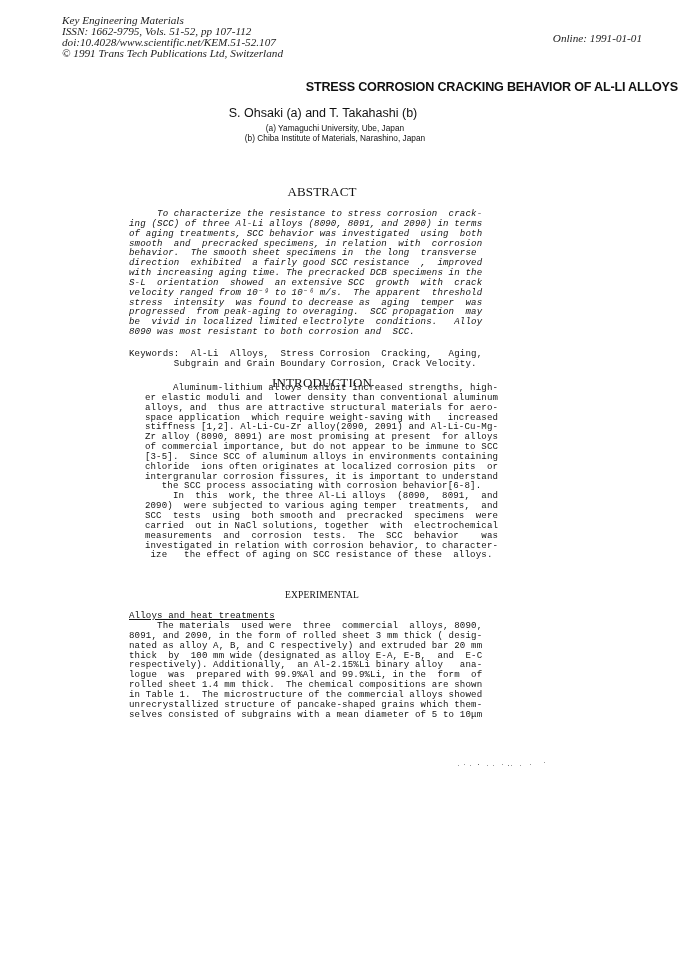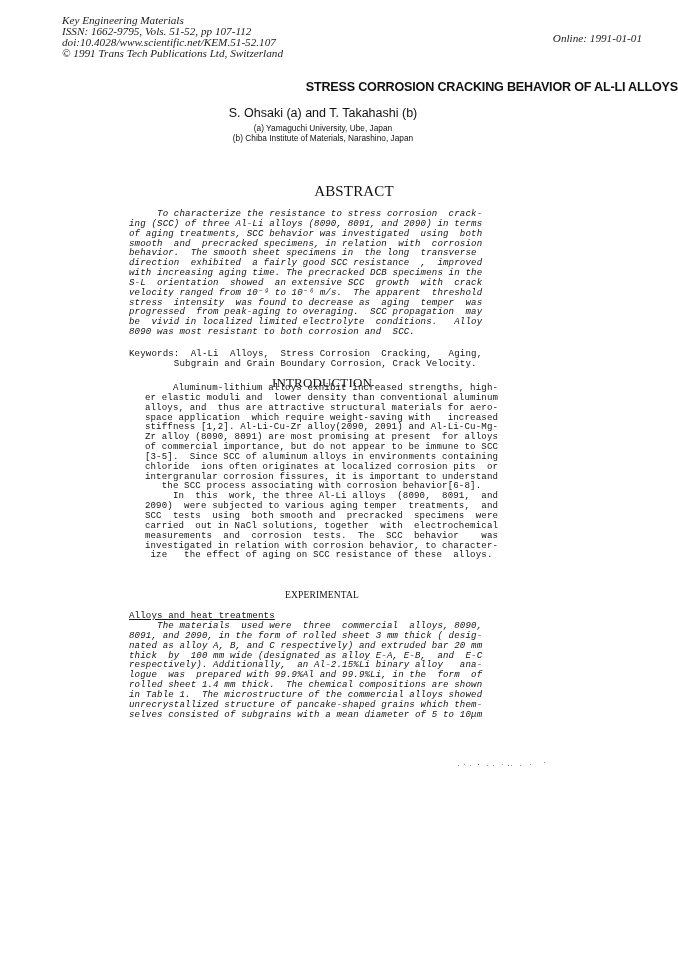--- a/index.html
+++ b/index.html
@@ -2,54 +2,54 @@
 <html><head>
 <meta charset="utf-8">
 <style>
   html, body { margin: 0; padding: 0; background: #ffffff; }
   body { width: 678px; height: 959px; position: relative; overflow: hidden; color: #111; }
   .hdr { position: absolute; left: 62px; top: 15px; font-family: "Liberation Serif", serif; font-style: italic; font-size: 11.2px; line-height: 11px; color: #222; }
   .hdr div { white-space: nowrap; }
   .online { position: absolute; right: 36px; top: 33px; font-family: "Liberation Serif", serif; font-style: italic; font-size: 11.2px; line-height: 11px; color: #222; }
   .title { position: absolute; left: 0; width: 678px; top: 80px; text-align: right; font-family: "Liberation Sans", sans-serif; font-weight: bold; font-size: 12.6px; letter-spacing: -0.2px; }
   .authors { position: absolute; left: 0; width: 646px; top: 106px; text-align: center; font-family: "Liberation Sans", sans-serif; font-size: 12.5px; }
-  .aff { position: absolute; left: 0; width: 646px; text-align: center; font-family: "Liberation Sans", sans-serif; font-size: 8.3px; }
+  .aff { position: absolute; left: 12px; width: 646px; text-align: center; font-family: "Liberation Sans", sans-serif; font-size: 8.3px; }
   .aff1 { top: 123px; }
   .aff2 { top: 133px; }
   .mono { font-family: "Liberation Mono", monospace; font-size: 9.1px; line-height: 9.85px; letter-spacing: 0.15px; }
   .sect { position: absolute; left: 0; width: 644px; text-align: center; font-family: Liberation Serif, serif; font-size: 13px; }
   .block { position: absolute; left: 129px; width: 385px; white-space: pre; }
   .abs-head { top: 187px; }
   .abstract { top: 209px; font-style: italic; }
   .keywords { top: 349px; }
   .intro-head { top: 378px; }
   .intro { top: 383px; text-align: center; }
   .exp-head { top: 591px; }
   .subhead { position: absolute; left: 129px; top: 611px; text-decoration: underline; white-space: pre; }
-  .exp-body { top: 621px; font-style: italic; }
+  .exp-body { top: 621px; }
   .smudge { position: absolute; left: 458px; top: 765px; width: 90px; height: 2px; }
   .smudge span { position: absolute; top: 0; width: 1px; height: 1px; background: #999; }
 </style>
 </head>
 <body>
 
 <div class="hdr">
   <div>Key Engineering Materials</div>
   <div>ISSN: 1662-9795, Vols. 51-52, pp 107-112</div>
   <div>doi:10.4028/www.scientific.net/KEM.51-52.107</div>
   <div>© 1991 Trans Tech Publications Ltd, Switzerland</div>
 </div>
 <div class="online">Online: 1991-01-01</div>
 
 <div class="title">STRESS CORROSION CRACKING BEHAVIOR OF AL-LI ALLOYS</div>
 <div class="authors">S. Ohsaki (a) and T. Takahashi (b)</div>
 <div class="aff aff1">(a) Yamaguchi University, Ube, Japan</div>
 <div class="aff aff2">(b) Chiba Institute of Materials, Narashino, Japan</div>
 
-<div class="sect abs-head mono" style="font-family:'Liberation Serif',serif;font-size:15px;padding-left:32px;">ABSTRACT</div>
+<div class="sect abs-head mono" style="font-family:'Liberation Serif',serif;font-size:13px;">ABSTRACT</div>
 <div class="block abstract mono"><div>     To characterize the resistance to stress corrosion  crack-</div><div>ing (SCC) of three Al-Li alloys (8090, 8091, and 2090) in terms</div><div>of aging treatments, SCC behavior was investigated  using  both</div><div>smooth  and  precracked specimens, in relation  with  corrosion</div><div>behavior.  The smooth sheet specimens in  the long  transverse</div><div>direction  exhibited  a fairly good SCC resistance  ,  improved</div><div>with increasing aging time. The precracked DCB specimens in the</div><div>S-L  orientation  showed  an extensive SCC  growth  with  crack</div><div>velocity ranged from 10⁻⁹ to 10⁻⁶ m/s.  The apparent  threshold</div><div>stress  intensity  was found to decrease as  aging  temper  was</div><div>progressed  from peak-aging to overaging.  SCC propagation  may</div><div>be  vivid in localized limited electrolyte  conditions.   Alloy</div><div>8090 was most resistant to both corrosion and  SCC.</div></div>
 
 <div class="block keywords mono"><div>Keywords:  Al-Li  Alloys,  Stress Corrosion  Cracking,   Aging,</div><div>        Subgrain and Grain Boundary Corrosion, Crack Velocity.</div></div>
 
 <div class="sect intro-head mono">INTRODUCTION</div>
 <div class="block intro mono"><div>     Aluminum-lithium alloys exhibit increased strengths, high-</div><div>er elastic moduli and  lower density than conventional aluminum</div><div>alloys, and  thus are attractive structural materials for aero-</div><div>space application  which require weight-saving with   increased</div><div>stiffness [1,2]. Al-Li-Cu-Zr alloy(2090, 2091) and Al-Li-Cu-Mg-</div><div>Zr alloy (8090, 8091) are most promising at present  for alloys</div><div>of commercial importance, but do not appear to be immune to SCC</div><div>[3-5].  Since SCC of aluminum alloys in environments containing</div><div>chloride  ions often originates at localized corrosion pits  or</div><div>intergranular corrosion fissures, it is important to understand</div><div>the SCC process associating with corrosion behavior[6-8].</div><div>     In  this  work, the three Al-Li alloys  (8090,  8091,  and</div><div>2090)  were subjected to various aging temper  treatments,  and</div><div>SCC  tests  using  both smooth and  precracked  specimens  were</div><div>carried  out in NaCl solutions, together  with  electrochemical</div><div>measurements  and  corrosion  tests.  The  SCC  behavior    was</div><div>investigated in relation with corrosion behavior, to character-</div><div>ize   the effect of aging on SCC resistance of these  alloys.</div></div>
 
 <div class="sect exp-head mono" style="font-family:'Liberation Serif',serif;font-size:9.5px;">EXPERIMENTAL</div>
 <div class="subhead mono">Alloys and heat treatments</div>
 <div class="block exp-body mono"><div>     The materials  used were  three  commercial  alloys, 8090,</div><div>8091, and 2090, in the form of rolled sheet 3 mm thick ( desig-</div><div>nated as alloy A, B, and C respectively) and extruded bar 20 mm</div><div>thick  by  100 mm wide (designated as alloy E-A, E-B,  and  E-C</div><div>respectively). Additionally,  an Al-2.15%Li binary alloy   ana-</div><div>logue  was  prepared with 99.9%Al and 99.9%Li, in the  form  of</div><div>rolled sheet 1.4 mm thick.  The chemical compositions are shown</div><div>in Table 1.  The microstructure of the commercial alloys showed</div><div>unrecrystallized structure of pancake-shaped grains which them-</div><div>selves consisted of subgrains with a mean diameter of 5 to 10μm</div></div>

